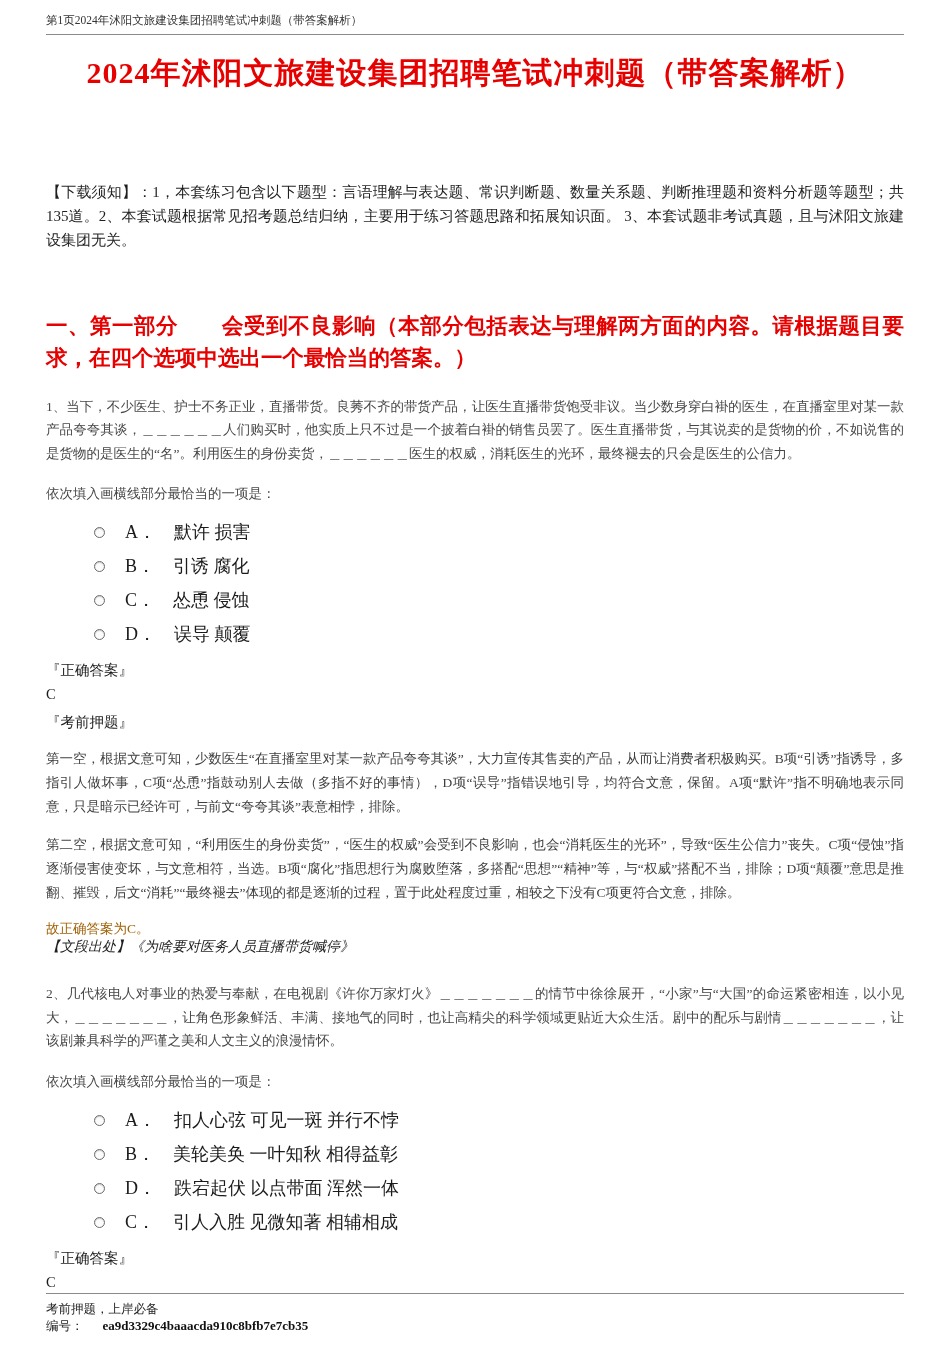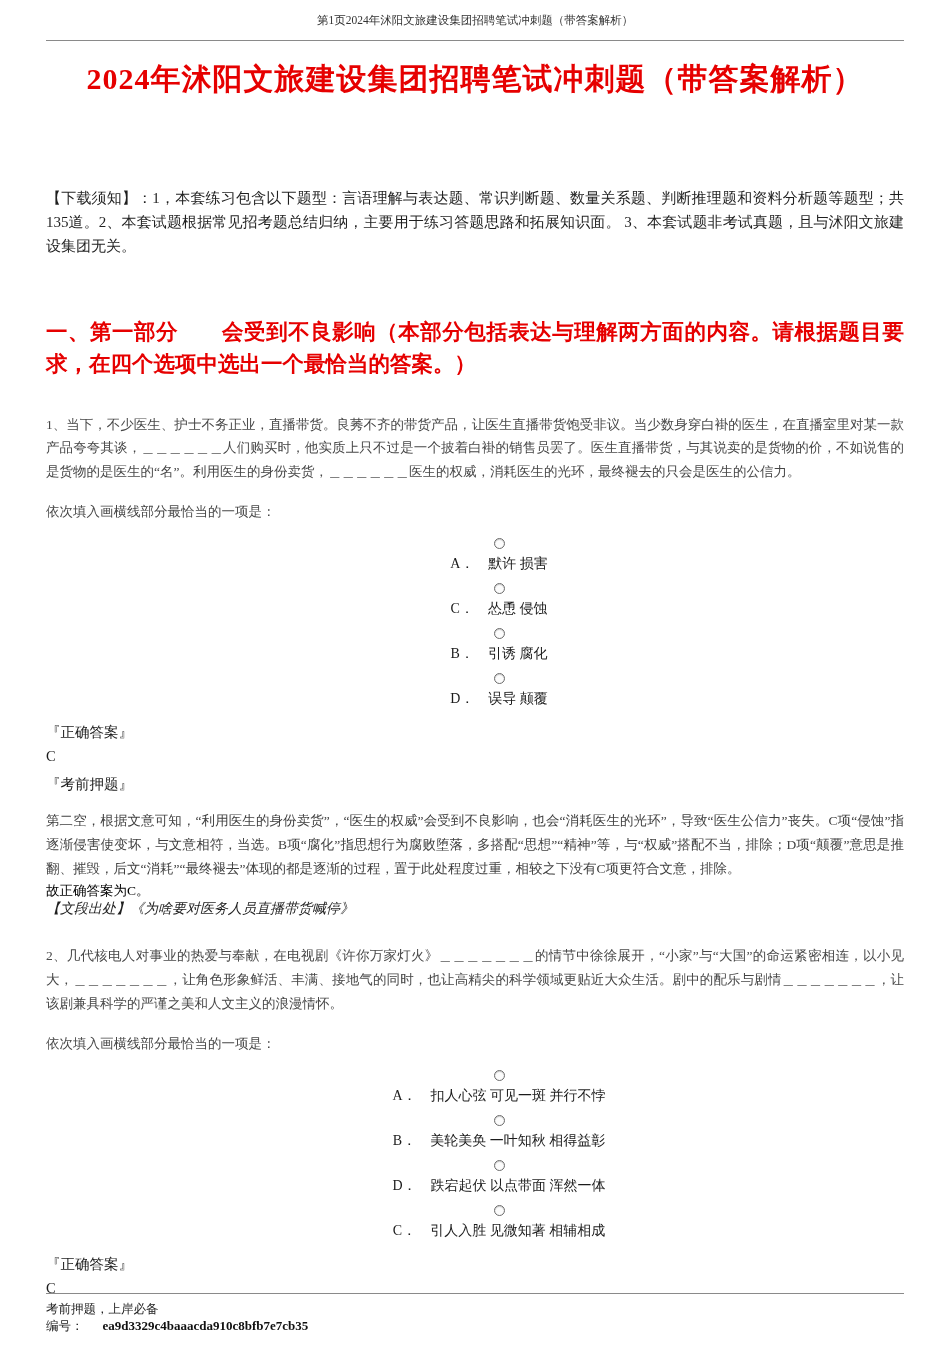--- a/index.html
+++ b/index.html
@@ -10,24 +10,24 @@
     width: 950px;
     height: 1345px;
     margin: 0 auto;
     background: #ffffff;
     overflow: hidden;
     padding: 0 46px;
     color: #222;
   }
   .page-header {
     display: flex;
-    justify-content: center;
+    justify-content: flex-start;
     align-items: flex-end;
     padding-top: 13px;
-    padding-bottom: 12px;
+    padding-bottom: 6px;
     border-bottom: 1px solid #8a8a8a;
     font-size: 11.5px;
     color: #333;
   }
   .doc-title {
     margin-top: 18px;
     text-align: center;
     font-size: 30px;
     font-weight: bold;
     color: #e60000;
@@ -43,41 +43,40 @@
   }
   .section-heading {
     margin-top: 58px;
     font-size: 21.5px;
     font-weight: bold;
     color: #e60000;
     line-height: 1.5;
     text-align: justify;
   }
   .stem {
-    margin-top: 32px;
+    margin-top: 20px;
     font-size: 13.5px;
     line-height: 1.75;
     color: #474747;
     text-align: justify;
   }
   .prompt {
     margin-top: 20px;
     font-size: 13.5px;
     color: #474747;
   }
   .options { margin: 12px 0 0 48px; }
   .option {
     display: flex;
     align-items: center;
-    gap: 6px;
+    gap: 20px;
     padding: 5px 0;
-    font-size: 14px;
+    font-size: 18px;
     color: #1b1b1b;
     cursor: pointer;
-    flex-direction: column;
   }
   .radio {
     width: 11px;
     height: 11px;
     border: 1px solid #6b6b6b;
     border-radius: 50%;
     background: #fcfcfc;
     box-shadow: inset 0 1px 1px rgba(0,0,0,0.2);
     flex: 0 0 auto;
   }
@@ -92,23 +91,23 @@
     color: #1b1b1b;
   }
   .analysis {
     margin-top: 15px;
     font-size: 13.5px;
     line-height: 1.75;
     color: #3f3f3f;
     text-align: justify;
   }
   .conclusion {
-    margin-top: 2px;
-    font-size: 13.5px;
-    color: #000000;
+    margin-top: 16px;
+    font-size: 13.5px;
+    color: #a16207;
   }
   .source {
     font-size: 14px;
     color: #1f1f1f;
     font-style: italic;
   }
   .question-block { margin-top: 4px; }
   .question-block.second .stem { margin-top: 26px; }
   .page-footer {
     position: absolute;
@@ -147,35 +146,36 @@
     <p class="stem">1、当下，不少医生、护士不务正业，直播带货。良莠不齐的带货产品，让医生直播带货饱受非议。当少数身穿白褂的医生，在直播室里对某一款产品夸夸其谈，＿＿＿＿＿＿人们购买时，他实质上只不过是一个披着白褂的销售员罢了。医生直播带货，与其说卖的是货物的价，不如说售的是货物的是医生的“名”。利用医生的身份卖货，＿＿＿＿＿＿医生的权威，消耗医生的光环，最终褪去的只会是医生的公信力。</p>
     <p class="prompt">依次填入画横线部分最恰当的一项是：</p>
 
     <div class="options">
       <div class="option">
         <span class="radio"></span>
         <span>A．　默许 损害</span>
       </div>
       <div class="option">
         <span class="radio"></span>
+        <span>B．　引诱 腐化</span>
+      </div>
+      <div class="option">
+        <span class="radio"></span>
         <span>C．　怂恿 侵蚀</span>
-      </div>
-      <div class="option">
-        <span class="radio"></span>
-        <span>B．　引诱 腐化</span>
       </div>
       <div class="option">
         <span class="radio"></span>
         <span>D．　误导 颠覆</span>
       </div>
     </div>
 
     <p class="marker">『正确答案』</p>
     <p class="answer-value">C</p>
     <p class="marker">『考前押题』</p>
+    <p class="analysis">第一空，根据文意可知，少数医生“在直播室里对某一款产品夸夸其谈”，大力宣传其售卖的产品，从而让消费者积极购买。B项“引诱”指诱导，多指引人做坏事，C项“怂恿”指鼓动别人去做（多指不好的事情），D项“误导”指错误地引导，均符合文意，保留。A项“默许”指不明确地表示同意，只是暗示已经许可，与前文“夸夸其谈”表意相悖，排除。</p>
     <p class="analysis">第二空，根据文意可知，“利用医生的身份卖货”，“医生的权威”会受到不良影响，也会“消耗医生的光环”，导致“医生公信力”丧失。C项“侵蚀”指逐渐侵害使变坏，与文意相符，当选。B项“腐化”指思想行为腐败堕落，多搭配“思想”“精神”等，与“权威”搭配不当，排除；D项“颠覆”意思是推翻、摧毁，后文“消耗”“最终褪去”体现的都是逐渐的过程，置于此处程度过重，相较之下没有C项更符合文意，排除。</p>
     <p class="conclusion">故正确答案为C。</p>
     <p class="source">【文段出处】《为啥要对医务人员直播带货喊停》</p>
   </section>
 
   <section class="question-block second">
     <p class="stem">2、几代核电人对事业的热爱与奉献，在电视剧《许你万家灯火》＿＿＿＿＿＿＿的情节中徐徐展开，“小家”与“大国”的命运紧密相连，以小见大，＿＿＿＿＿＿＿，让角色形象鲜活、丰满、接地气的同时，也让高精尖的科学领域更贴近大众生活。剧中的配乐与剧情＿＿＿＿＿＿＿，让该剧兼具科学的严谨之美和人文主义的浪漫情怀。</p>
     <p class="prompt">依次填入画横线部分最恰当的一项是：</p>
 
     <div class="options">

